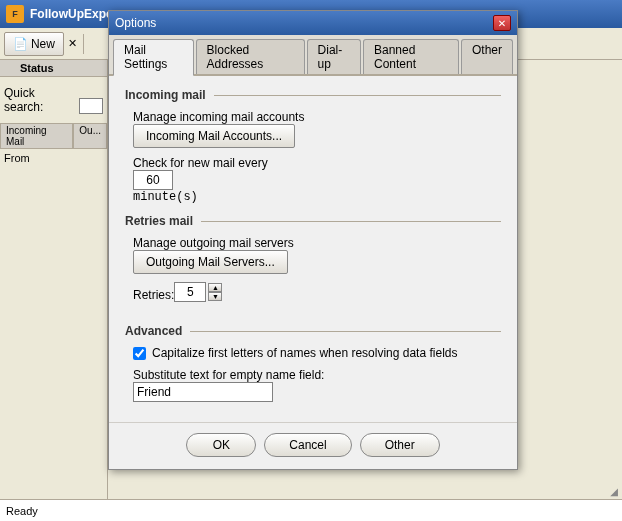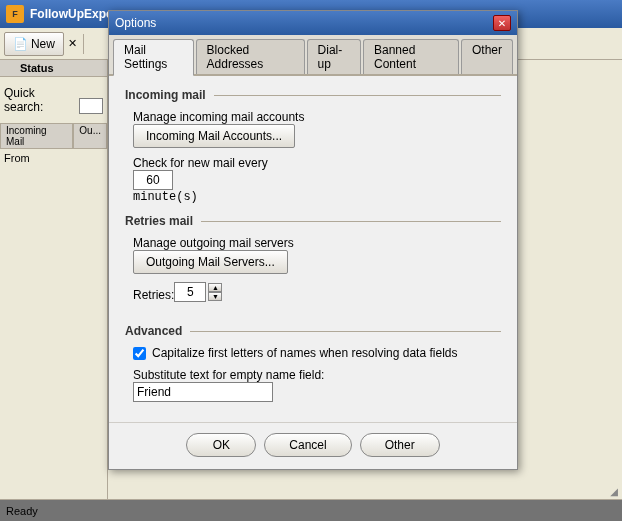--- a/index.html
+++ b/index.html
@@ -128,21 +128,21 @@
       padding: 3px 4px;
       font-size: 11px;
     }
 
     .ready-bar {
       position: absolute;
       bottom: 0;
       left: 0;
       right: 0;
       height: 22px;
-      background: #737373;
+      background: #ffffff;
       border-top: 1px solid #b0a898;
       display: flex;
       align-items: center;
       padding: 0 6px;
       font-size: 11px;
     }
 
     
     .backup-panel {
       position: absolute;

